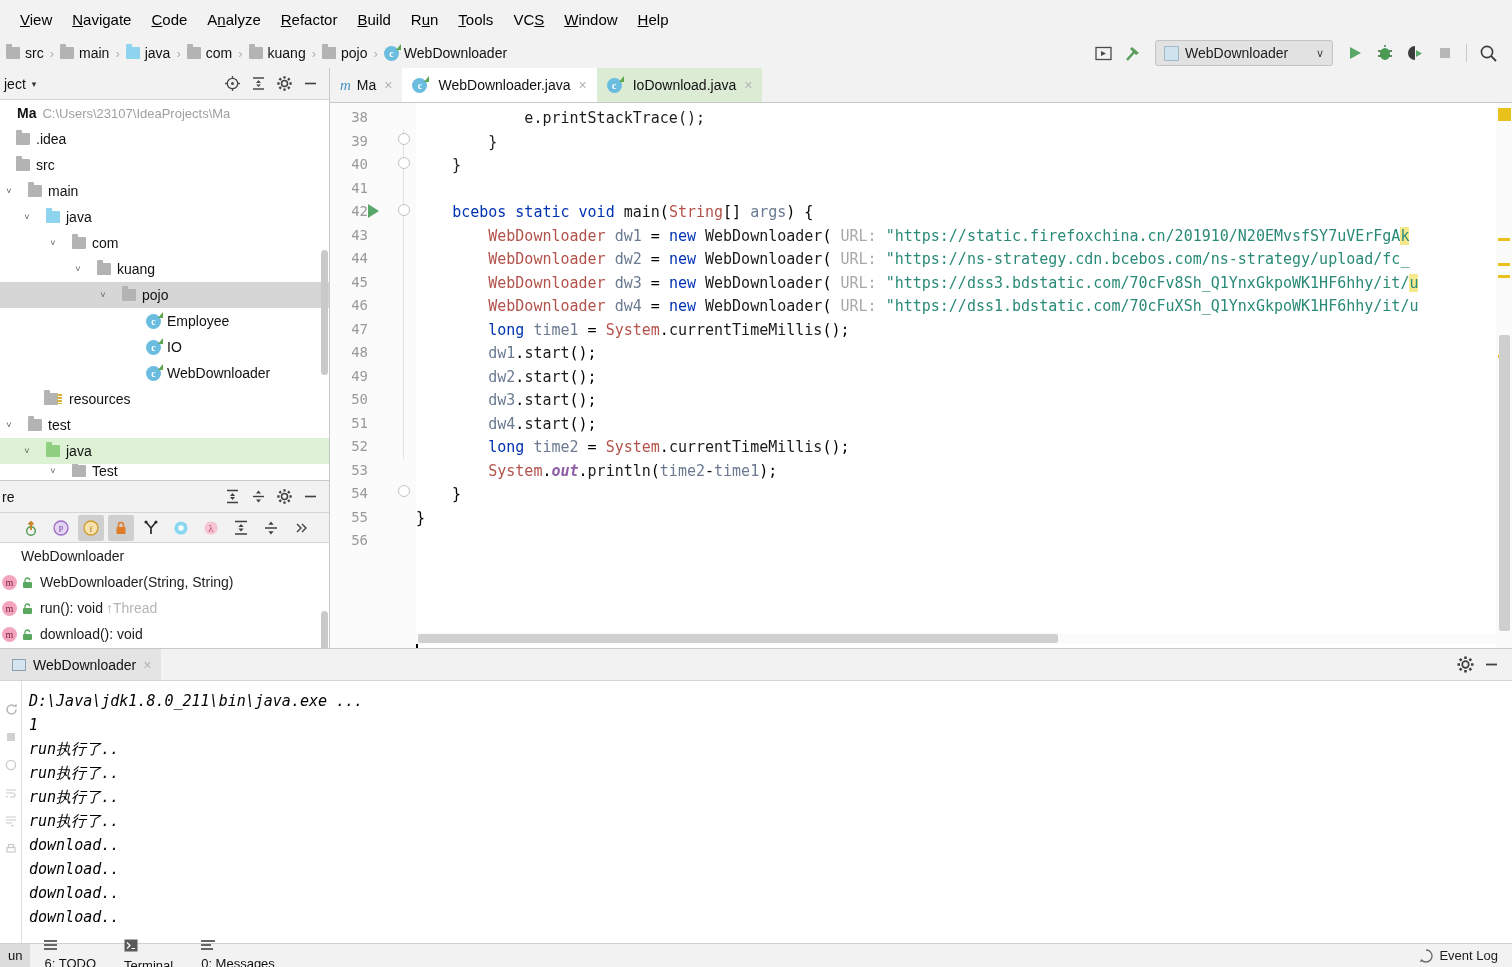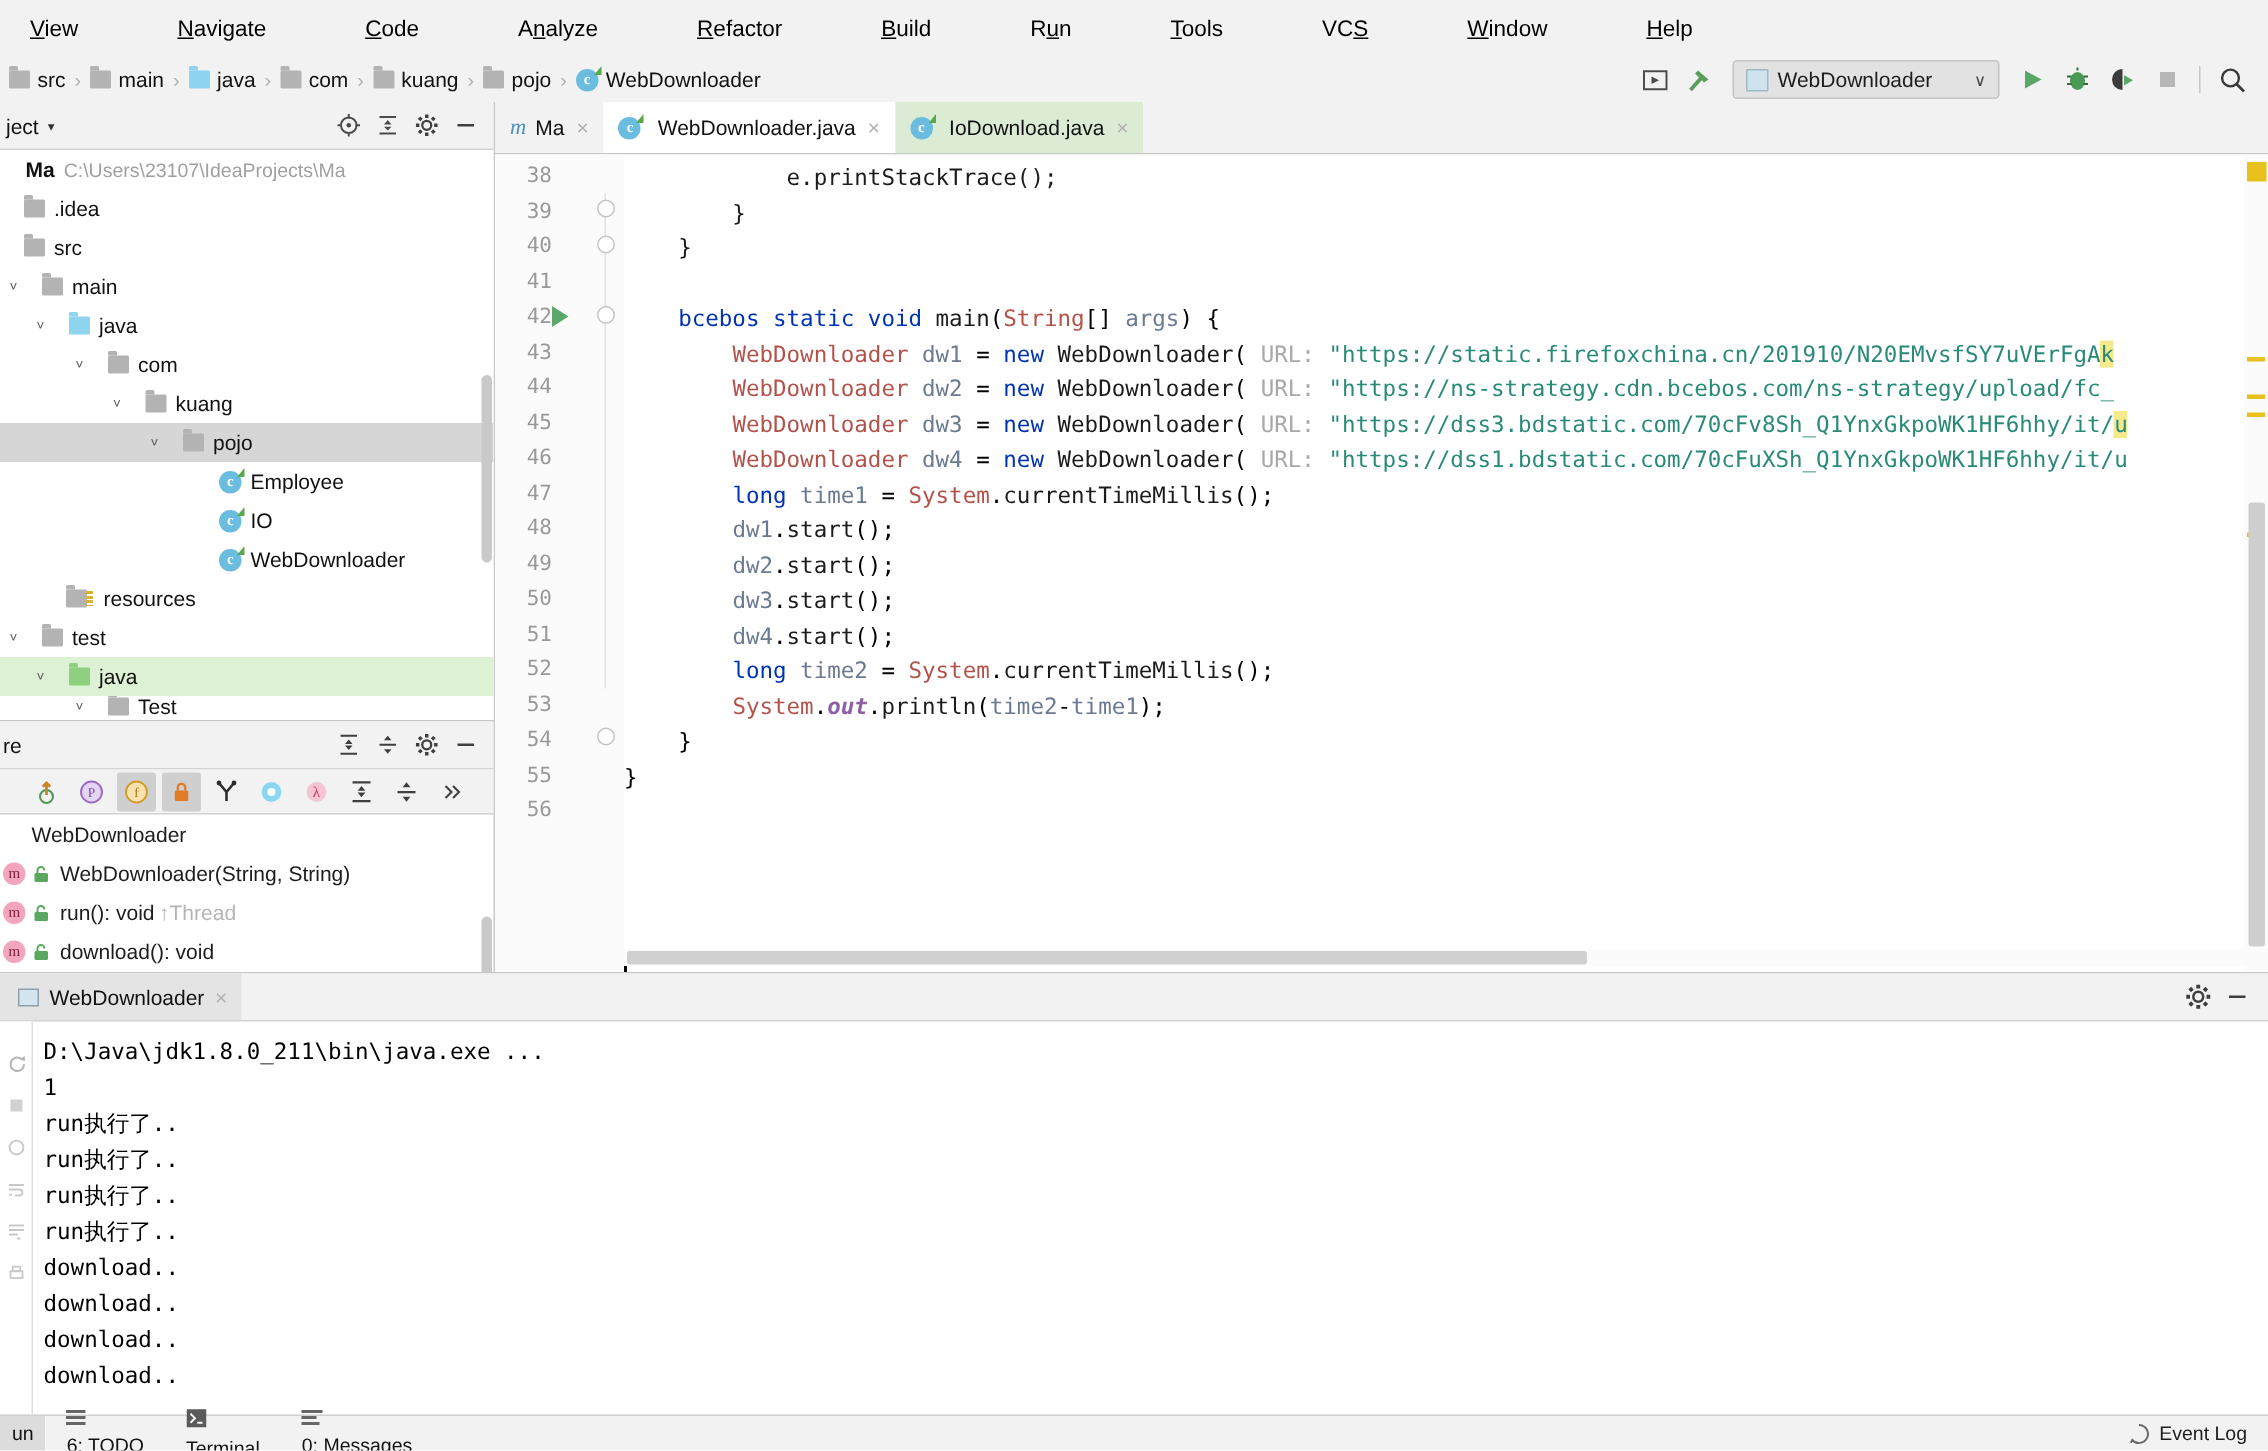--- a/index.html
+++ b/index.html
@@ -12,21 +12,21 @@
     color: #1d1d1d;
     -webkit-font-smoothing: antialiased;
   }
   #app { position: relative; width: 1512px; height: 967px; }
 
   
   #menubar {
     position: absolute; left: 0; top: 0; width: 1512px; height: 38px;
     background: #f2f2f2;
     display: flex; align-items: center;
-    padding-left: 10px; box-sizing: border-box; gap: 46px;
+    padding-left: 10px; box-sizing: border-box;
   }
   .menu-item {
     padding: 2px 10px; font-size: 15px; color: #000; cursor: default;
     white-space: nowrap;
   }
   .menu-item u { text-decoration: underline; }
 
   
   #navbar {
     position: absolute; left: 0; top: 38px; width: 1512px; height: 30px;
@@ -240,21 +240,21 @@
   }
   #run-header .rh-right { margin-left:auto; display:flex; align-items:center; padding-right:8px; }
   #console-sidebar {
     position:absolute; left:0; top:32px; width:22px; height:263px;
     background:#fff; border-right:1px solid #e0e0e0; box-sizing:border-box;
   }
   .cs-ico { width:22px;height:28px;display:flex;align-items:center;justify-content:center; opacity:.45; }
   #console-out {
     position:absolute; left:23px; top:32px; right:0; height:263px;
     font-family:"DejaVu Sans Mono", monospace; font-size:15px; line-height:24px;
-    color:#000; padding:8px 0 16px 6px; box-sizing:border-box; white-space:pre; overflow:hidden;
+    color:#000; padding:8px 0 16px 6px; box-sizing:border-box; white-space:pre; overflow:hidden;font-style:italic;
   }
 
   
   #statusbar {
     position:absolute; left:0; bottom:0; width:1512px; height:24px;
     background:#f2f2f2; border-top:1px solid #d0d0d0;
     display:flex; align-items:center; box-sizing:border-box;
   }
   #sb-run {
     height:23px; display:flex; align-items:center; padding:0 8px;

